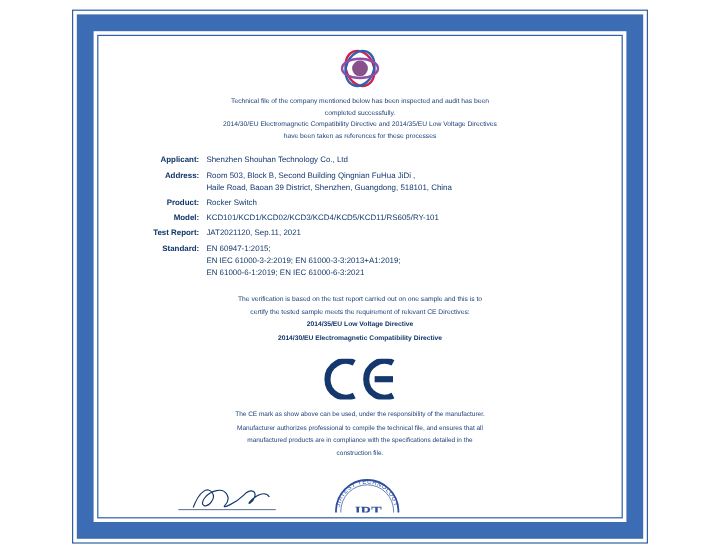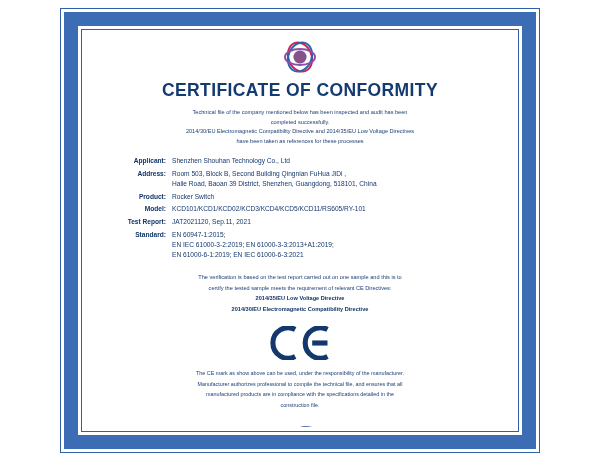--- a/index.html
+++ b/index.html
@@ -196,21 +196,20 @@
         <div class="logo-wrap">
           <svg class="logo" viewBox="0 0 92 68">
             <ellipse cx="46" cy="34" rx="23" ry="30" fill="none" stroke="#d51f4b" stroke-width="4" transform="rotate(-22 46 34)"></ellipse>
             <ellipse cx="46" cy="34" rx="23" ry="30" fill="none" stroke="#2b63b0" stroke-width="4" transform="rotate(22 46 34)"></ellipse>
             <ellipse cx="46" cy="34" rx="30" ry="16" fill="none" stroke="#8e4fa8" stroke-width="4"></ellipse>
             <ellipse cx="46" cy="34" rx="13" ry="13" fill="#2b63b0" opacity="0.85"></ellipse>
             <ellipse cx="46" cy="34" rx="13" ry="13" fill="#d51f4b" opacity="0.45"></ellipse>
           </svg>
         </div>
 
-        <div class="cert-title">CERTIFICATE OF CONFORMITY</div>
 
         <div class="subtitle">
           <span>Technical file of the company mentioned below has been inspected and audit has been</span><br>
           <span>completed successfully.</span>
         </div>
 
         <div class="directive-line">
           <span>2014/30/EU Electromagnetic Compatibility Directive and 2014/35/EU Low Voltage Directives</span><br>
           <span>have been taken as references for these processes</span>
         </div>

